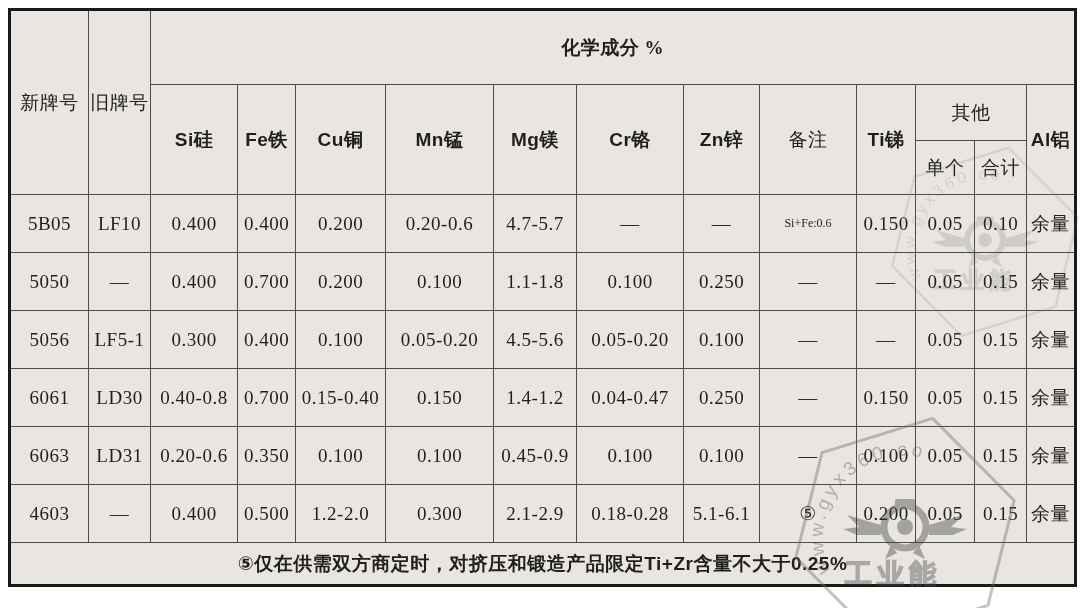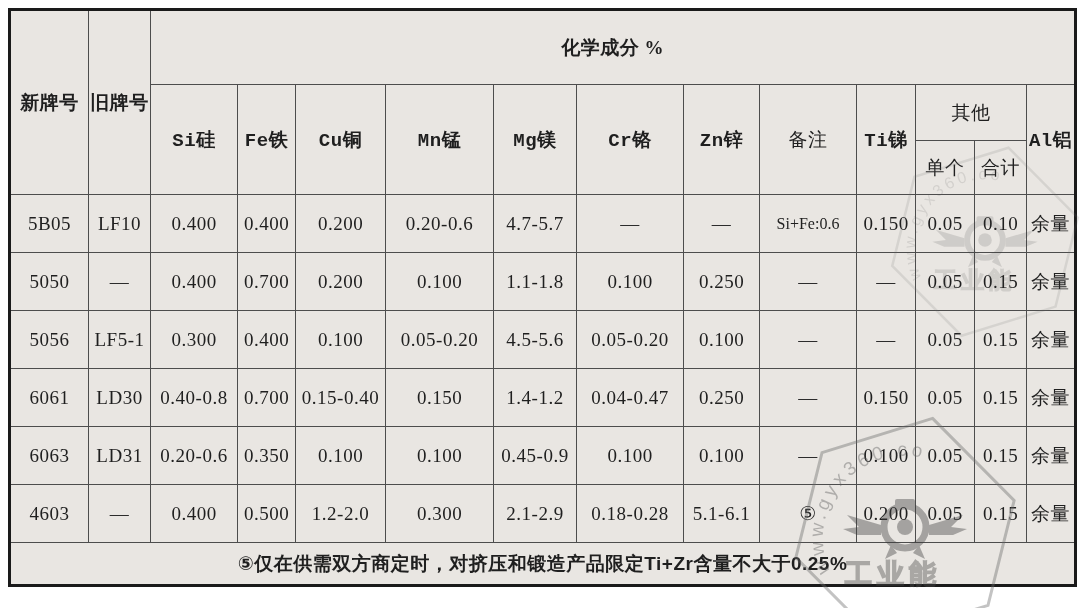--- a/index.html
+++ b/index.html
@@ -23,23 +23,23 @@
   }
   tr.h1{height:75px;}
   tr.h2{height:56px;}
   tr.h3{height:54px;}
   tr.data{height:58px;}
   tr.foot{height:43px;}
   .title{
     font-family:"Liberation Serif","DejaVu Serif",serif;
     font-weight:bold;font-size:21px;letter-spacing:2px;margin-left:48px;
   }
-  .serifb{font-weight:bold;font-size:18px;letter-spacing:1px;}
+  .serifb{font-weight:normal;font-size:18px;letter-spacing:1px;}
   .sansb{
-    font-family:Liberation Mono, monospace;
+    font-family:Liberation Sans, sans-serif;
     font-weight:bold;font-size:19px;letter-spacing:0.5px;
   }
   .serifh{font-size:18px;letter-spacing:1px;margin-top:8px;}
   .num{font-size:19px;}
   .footnote{
     font-family:"Liberation Sans","DejaVu Sans",sans-serif;
     font-weight:bold;font-size:19px;letter-spacing:0.5px;
   }
   .wm-overlay{
     position:absolute;left:0;top:0;width:1080px;height:608px;
@@ -98,21 +98,21 @@
     <tr class="data">
       <td class="num">5B05</td>
       <td class="num">LF10</td>
       <td class="num">0.400</td>
       <td class="num">0.400</td>
       <td class="num">0.200</td>
       <td class="num">0.20-0.6</td>
       <td class="num">4.7-5.7</td>
       <td class="num">—</td>
       <td class="num">—</td>
-      <td class="num" style="font-size:16px;letter-spacing:0;">Si+Fe:0.6</td>
+      <td class="num" style="font-size:12px;letter-spacing:0;">Si+Fe:0.6</td>
       <td class="num">0.150</td>
       <td class="num">0.05</td>
       <td class="num">0.10</td>
       <td class="num">余量</td>
     </tr>
 
     <tr class="data">
       <td class="num">5050</td>
       <td class="num">—</td>
       <td class="num">0.400</td>

